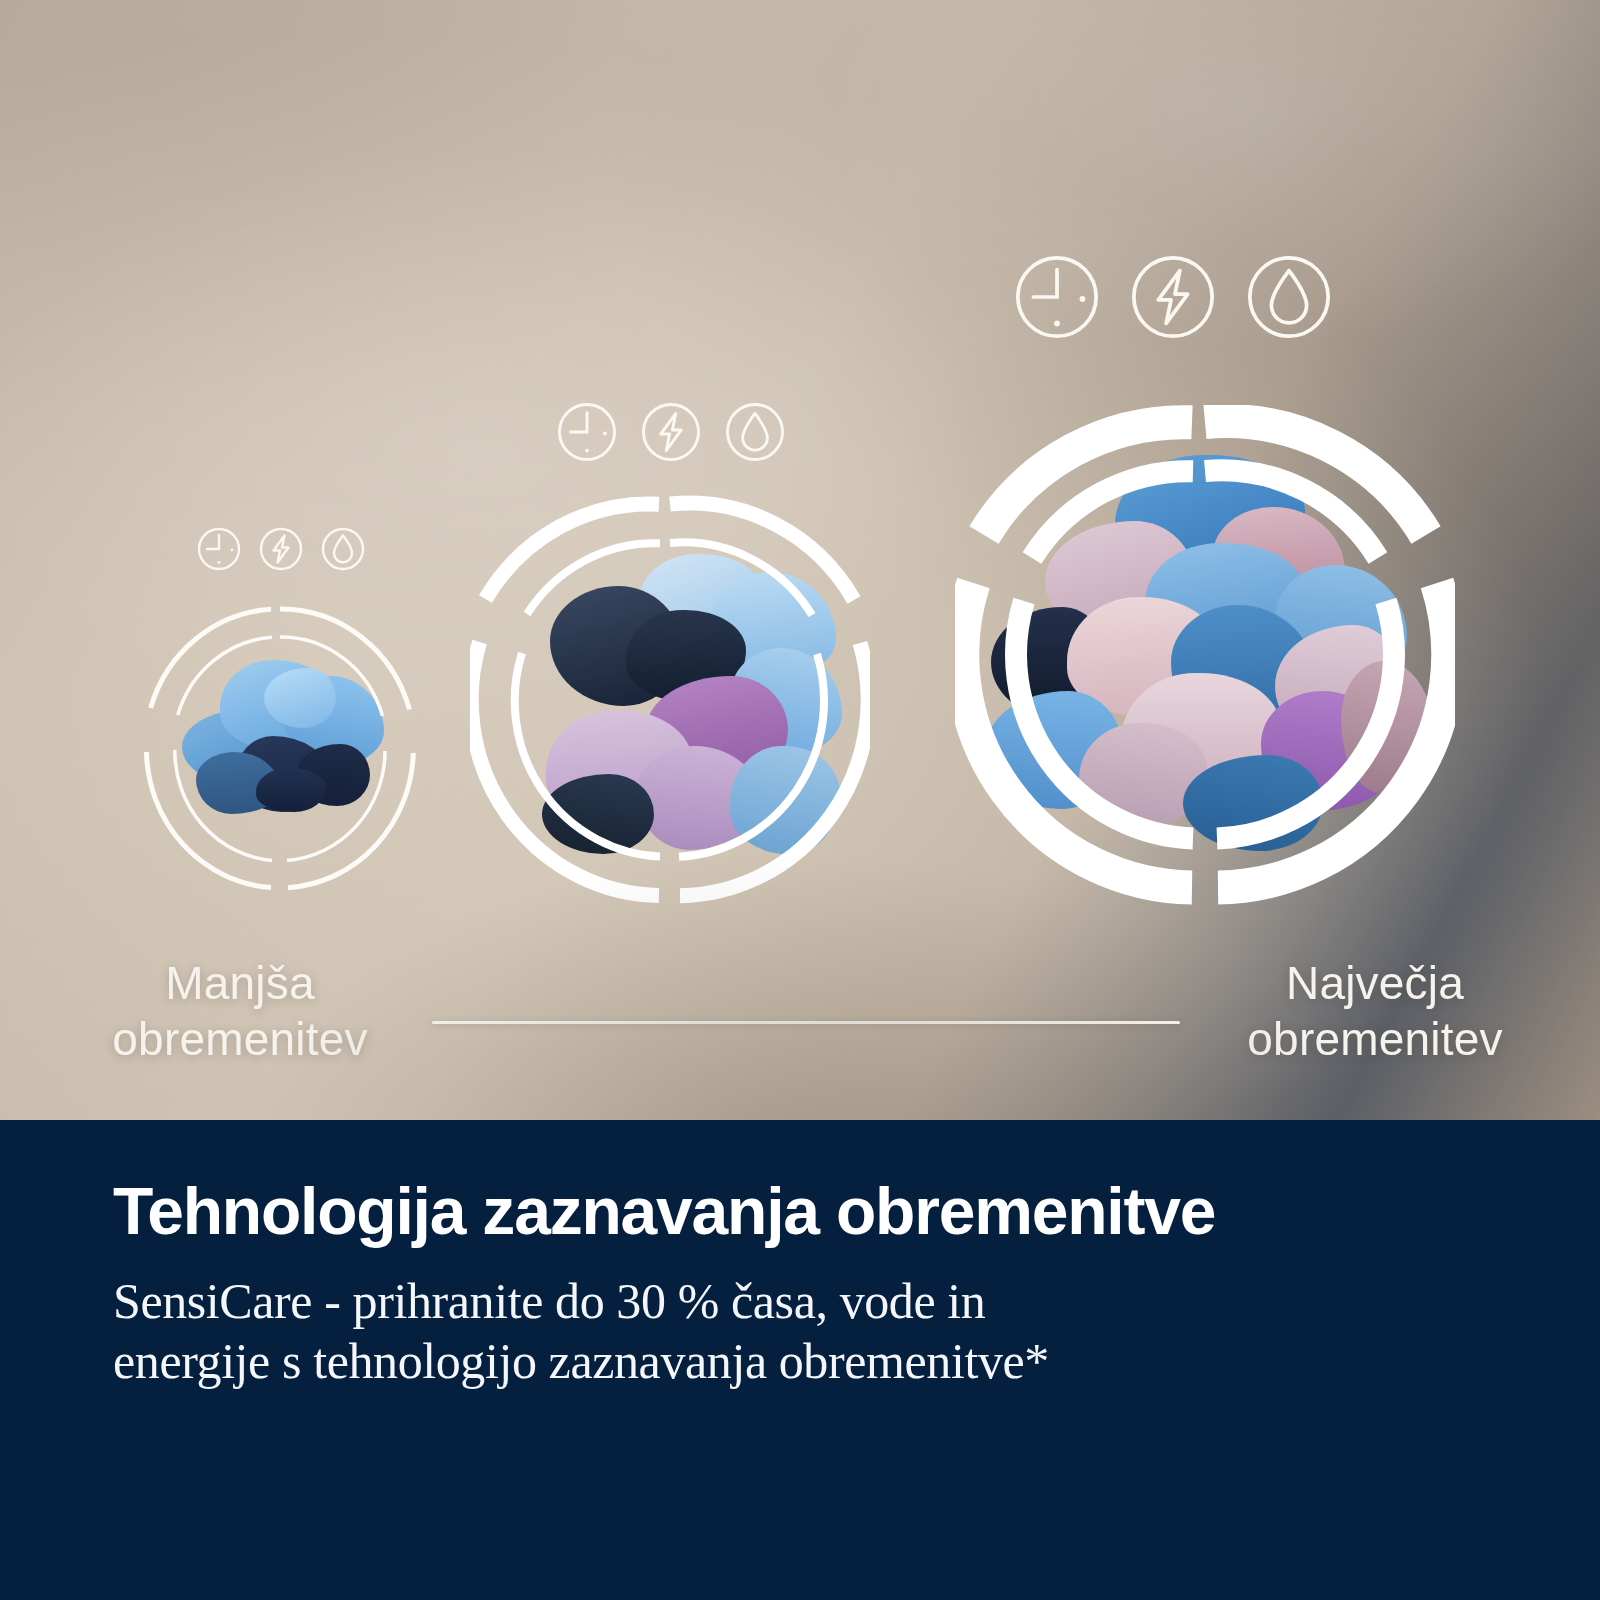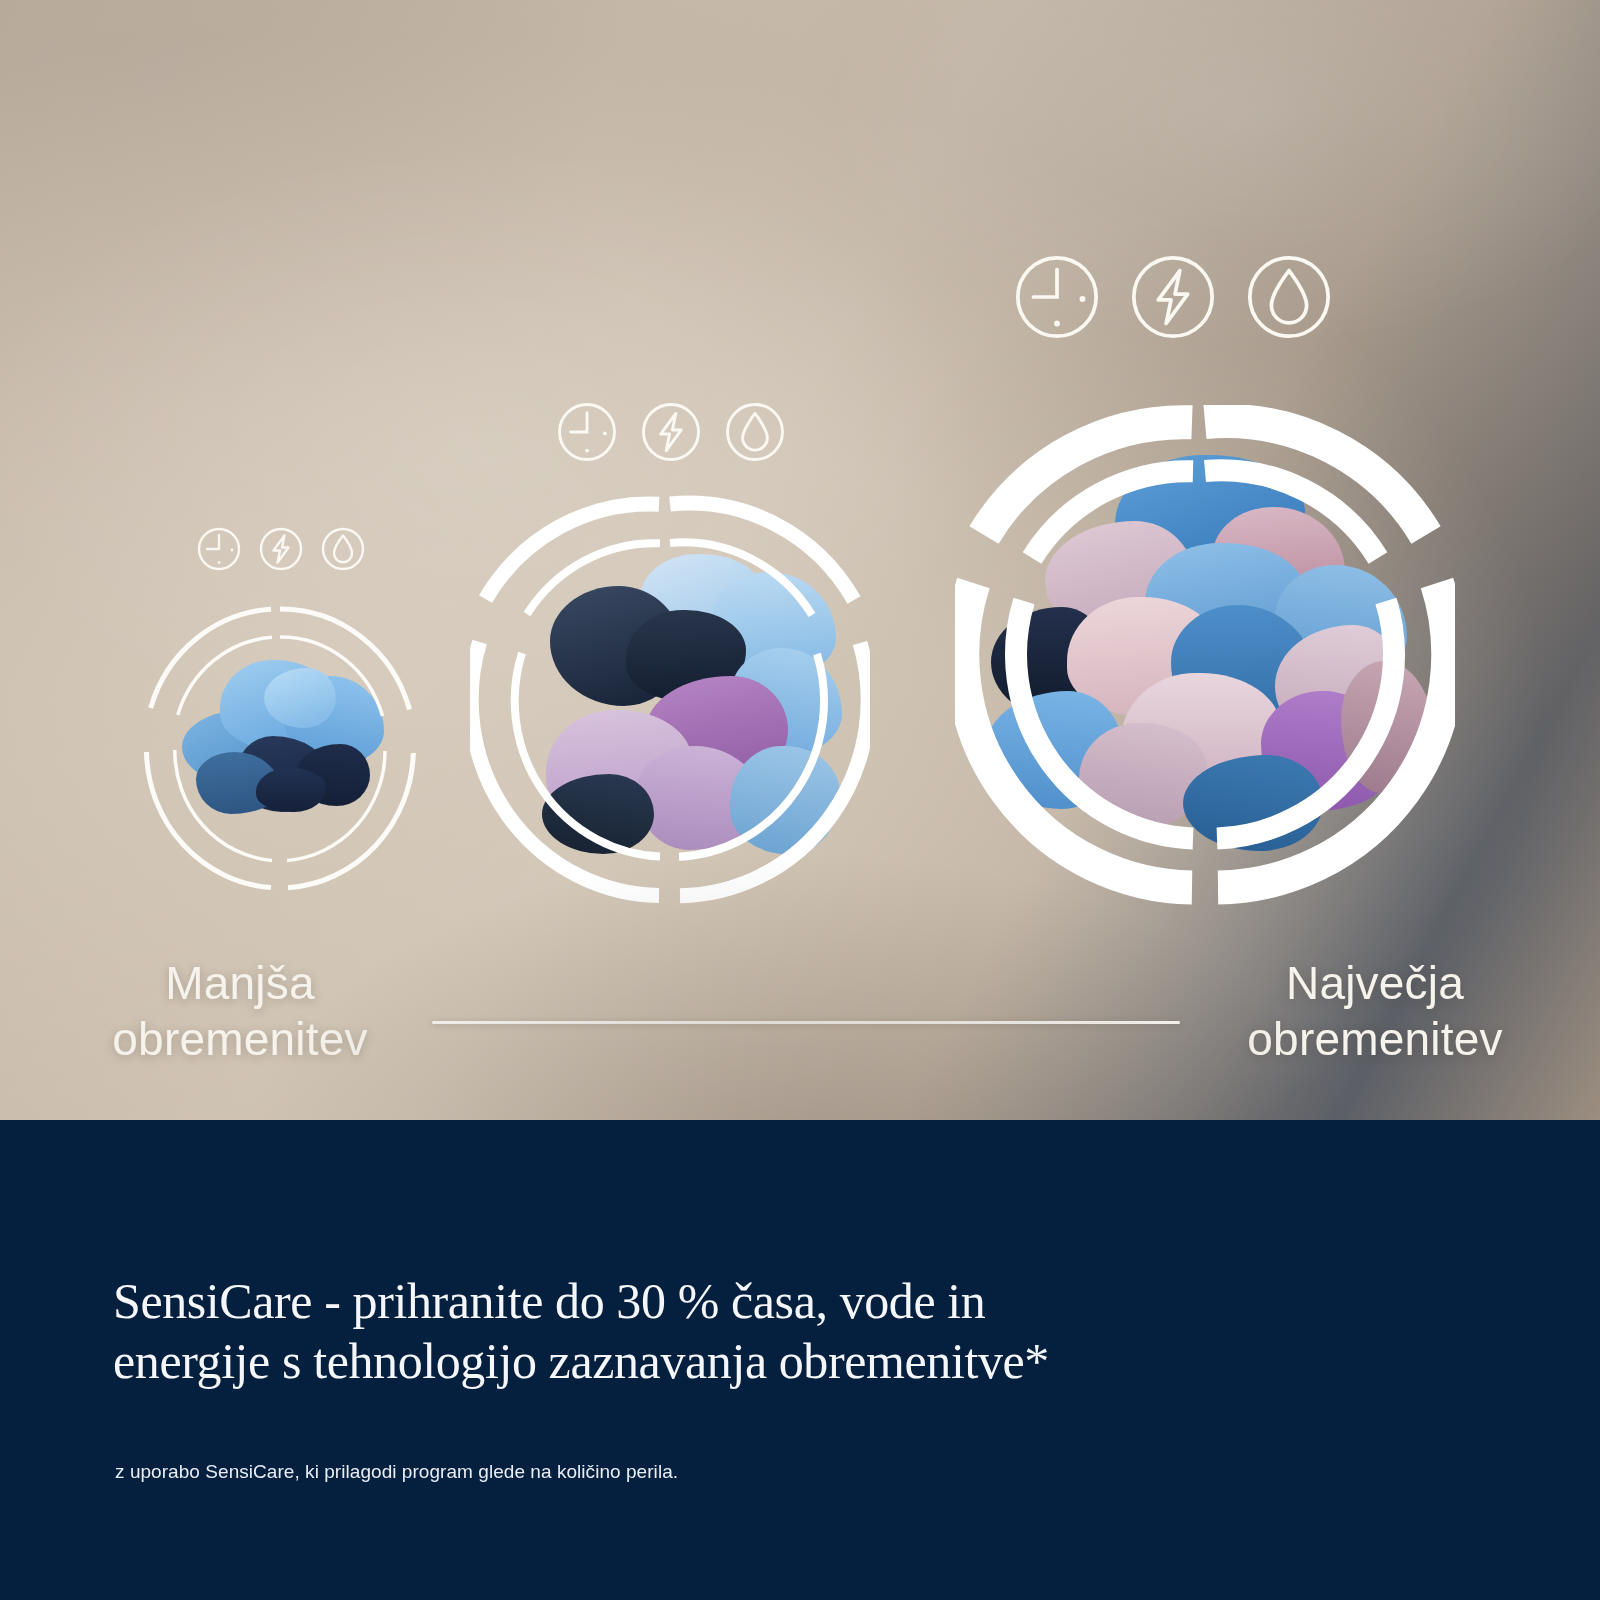--- a/index.html
+++ b/index.html
@@ -246,23 +246,23 @@
     <div class="divider"></div>
 
     <div class="cap" style="left:1175px;top:955px;width:400px;">
       <div>Največja</div>
       <div>obremenitev</div>
     </div>
   </div>
 
   <div class="panel"></div>
 
+  <div class="title">Tehnologija zaznavanja obremenitve</div>
 
   <div class="sub">
     <div>SensiCare - prihranite do 30 % časa, vode in</div>
     <div>energije s tehnologijo zaznavanja obremenitve*</div>
   </div>
 
   <div class="foot">
-    <span>z uporabo SensiCare, ki prilagodi program glede na količino perila.</span>
   </div>
 
 </div>
 
 </body></html>

